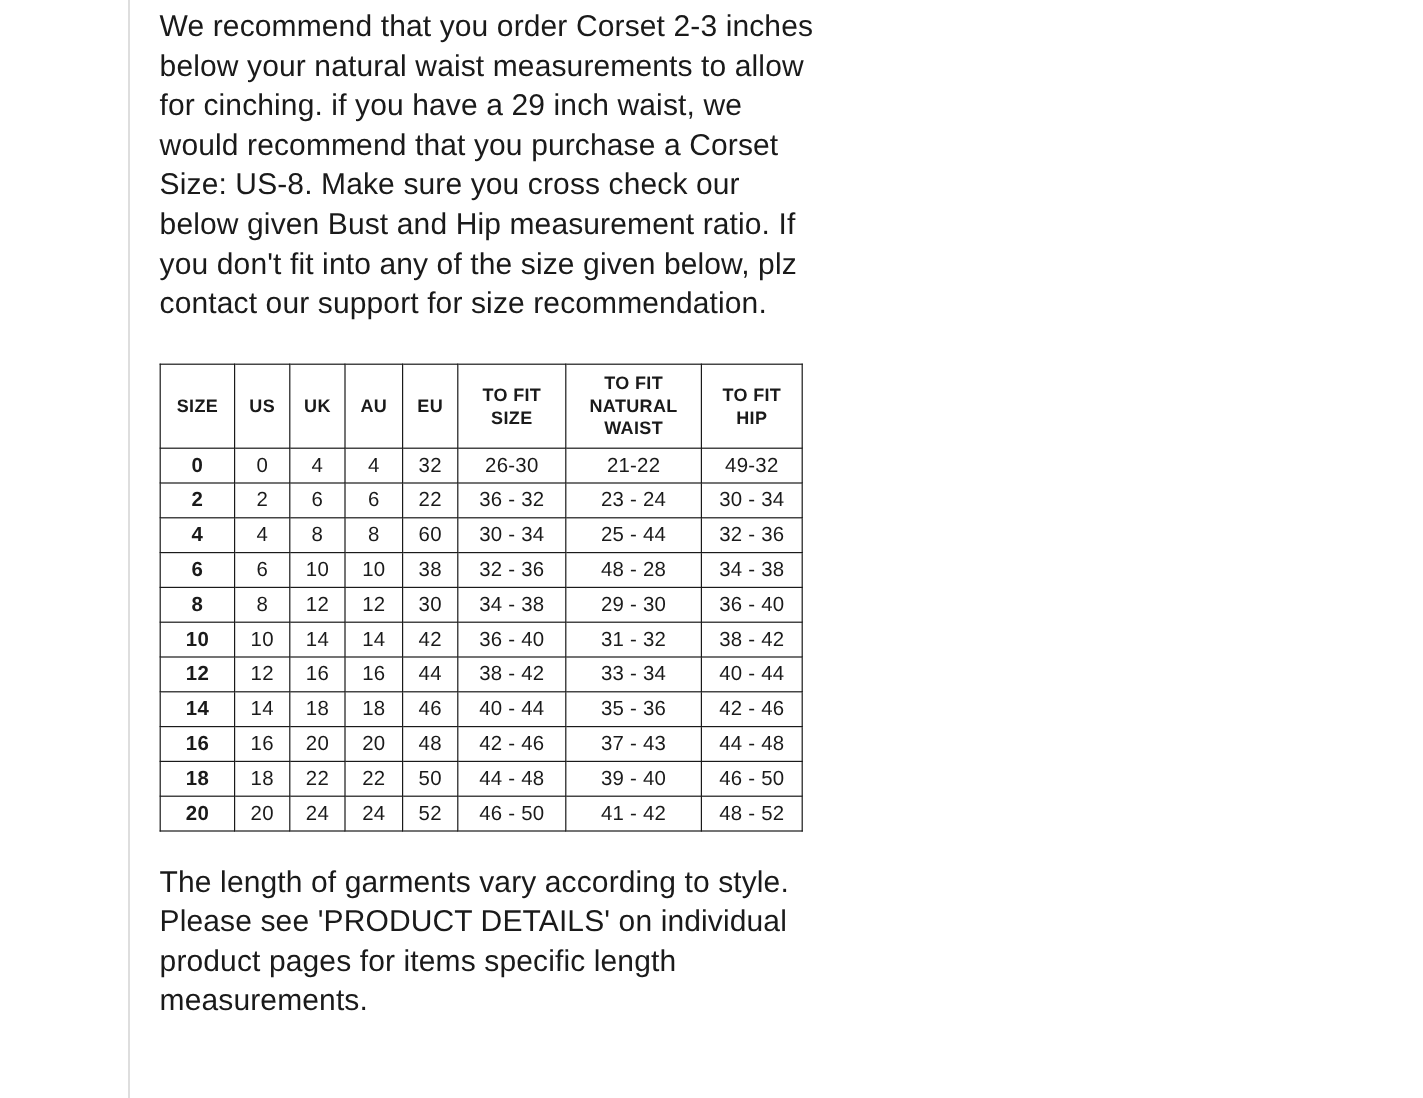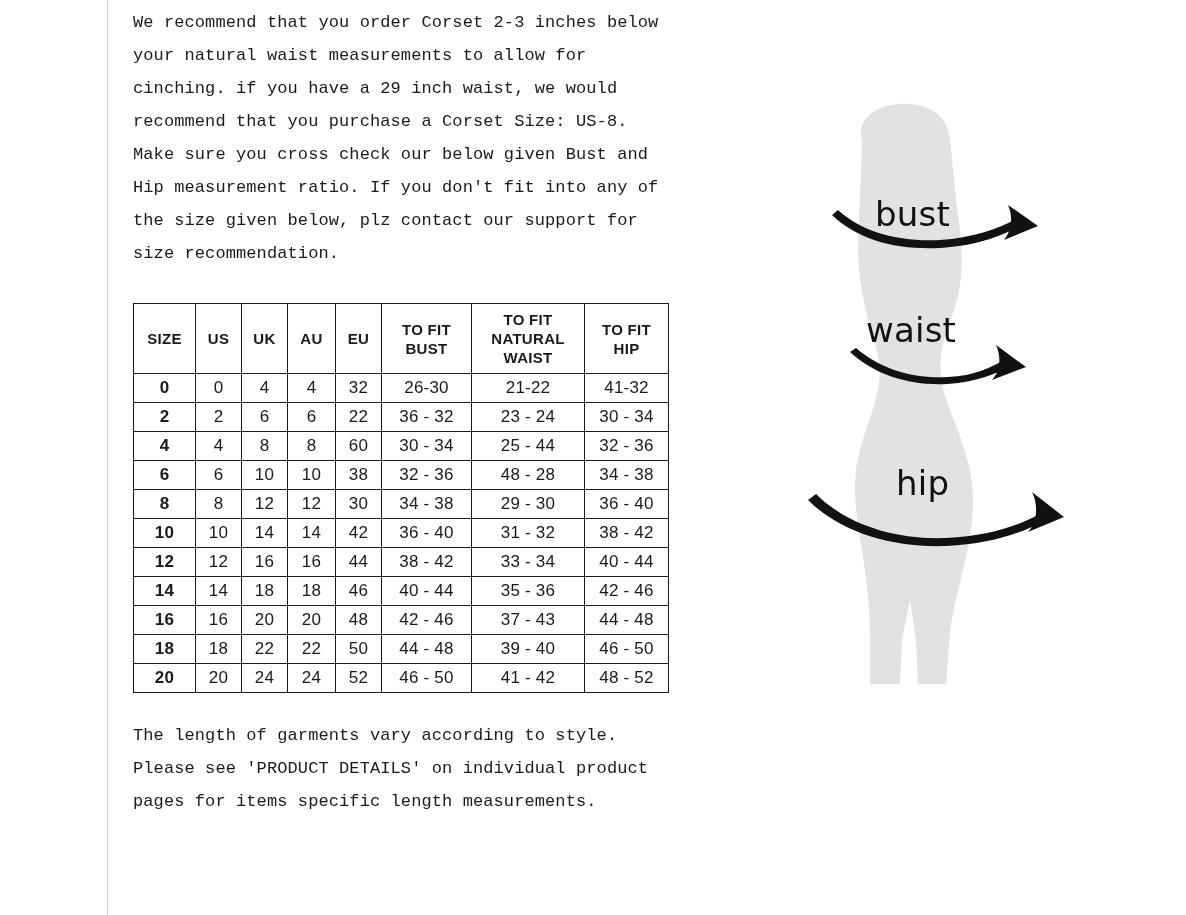--- a/index.html
+++ b/index.html
@@ -28,25 +28,25 @@
     height: 915px;
     background: #c9c9c9;
   }
   .content {
     position: absolute;
     left: 133px;
     top: 0;
     width: 560px;
   }
   .intro, .outro {
-    font-size: 17px;
+    font-size: 25px;
     line-height: 33px;
     letter-spacing: 0.1px;
     color: #1a1a1a;
-    font-family: Liberation Mono, monospace;
+    font-family: Liberation Sans, sans-serif;
   }
   .intro {
     margin-top: 6px;
     width: 545px;
   }
   .outro {
     margin-top: 26px;
     width: 545px;
   }
   table.sizechart {
@@ -130,35 +130,35 @@
           <col class="c-waist">
           <col class="c-hip">
       </colgroup>
       <thead>
         <tr>
           <th>SIZE</th>
           <th>US</th>
           <th>UK</th>
           <th>AU</th>
           <th>EU</th>
-          <th>TO FIT BUST</th>
+          <th>TO FIT SIZE</th>
           <th>TO FIT NATURAL WAIST</th>
           <th>TO FIT HIP</th>
         </tr>
       </thead>
       <tbody>
         <tr>
           <td class="sizecol">0</td>
           <td>0</td>
           <td>4</td>
           <td>4</td>
           <td>32</td>
           <td>26-30</td>
           <td>21-22</td>
-          <td>41-32</td>
+          <td>49-32</td>
         </tr>
         <tr>
           <td class="sizecol">2</td>
           <td>2</td>
           <td>6</td>
           <td>6</td>
           <td>22</td>
           <td>36 - 32</td>
           <td>23 - 24</td>
           <td>30 - 34</td>
@@ -252,65 +252,14 @@
           <td>46 - 50</td>
           <td>41 - 42</td>
           <td>48 - 52</td>
         </tr>
       </tbody>
     </table>
 
     <p class="outro">The length of garments vary according to style. Please see 'PRODUCT DETAILS'  on individual product pages for items specific length measurements.</p>
   </div>
 
-  <div class="figure">
-    <svg width="340" height="700" viewBox="0 0 340 700">
-
-      <g>
-        <path fill="#e2e2e2" d="
-          M 92,62
-          C 86,40 104,26 128,24
-          C 158,22 176,34 180,58
-          L 186,120
-          C 190,150 194,175 190,205
-          C 186,232 176,248 172,268
-          C 168,290 172,310 180,330
-          C 190,356 200,382 202,404
-          C 205,434 200,462 194,486
-          C 188,512 182,534 180,552
-          L 176,604
-          L 148,604
-          L 146,560
-          L 140,520
-          L 132,560
-          L 130,604
-          L 100,604
-          L 100,556
-          C 100,526 96,496 92,470
-          C 86,436 82,406 88,378
-          C 94,352 104,330 108,310
-          C 112,288 108,272 102,252
-          C 94,226 88,198 88,168
-          Z"></path>
-      </g>
-
-      <g fill="#111111">
-        <path d="M 62,135 C 88,160 126,170 170,168 C 206,166 232,156 250,146 L 246,139 C 228,149 202,158 170,160 C 128,162 92,152 68,130 Z"></path>
-        <path d="M 238,125 L 268,146 L 234,160 C 242,150 243,136 238,125 Z"></path>
-      </g>
-
-      <g fill="#111111">
-        <path d="M 80,272 C 106,296 142,306 178,304 C 206,302 226,294 240,286 L 236,279 C 222,287 204,296 178,297 C 144,299 112,290 86,268 Z"></path>
-        <path d="M 226,265 L 256,287 L 222,300 C 231,290 231,276 226,265 Z"></path>
-      </g>
-
-      <g fill="#111111">
-        <path d="M 38,420 C 70,452 122,468 176,466 C 222,464 254,452 276,440 L 272,433 C 250,445 220,456 176,458 C 124,460 76,444 46,414 Z"></path>
-        <path d="M 262,412 L 294,437 L 258,452 C 268,441 268,424 262,412 Z"></path>
-      </g>
-    </svg>
-
-    <div class="fig-label lbl-bust">bust</div>
-    <div class="fig-label lbl-waist">waist</div>
-    <div class="fig-label lbl-hip">hip</div>
-  </div>
 
 </div>
 
 </body></html>

